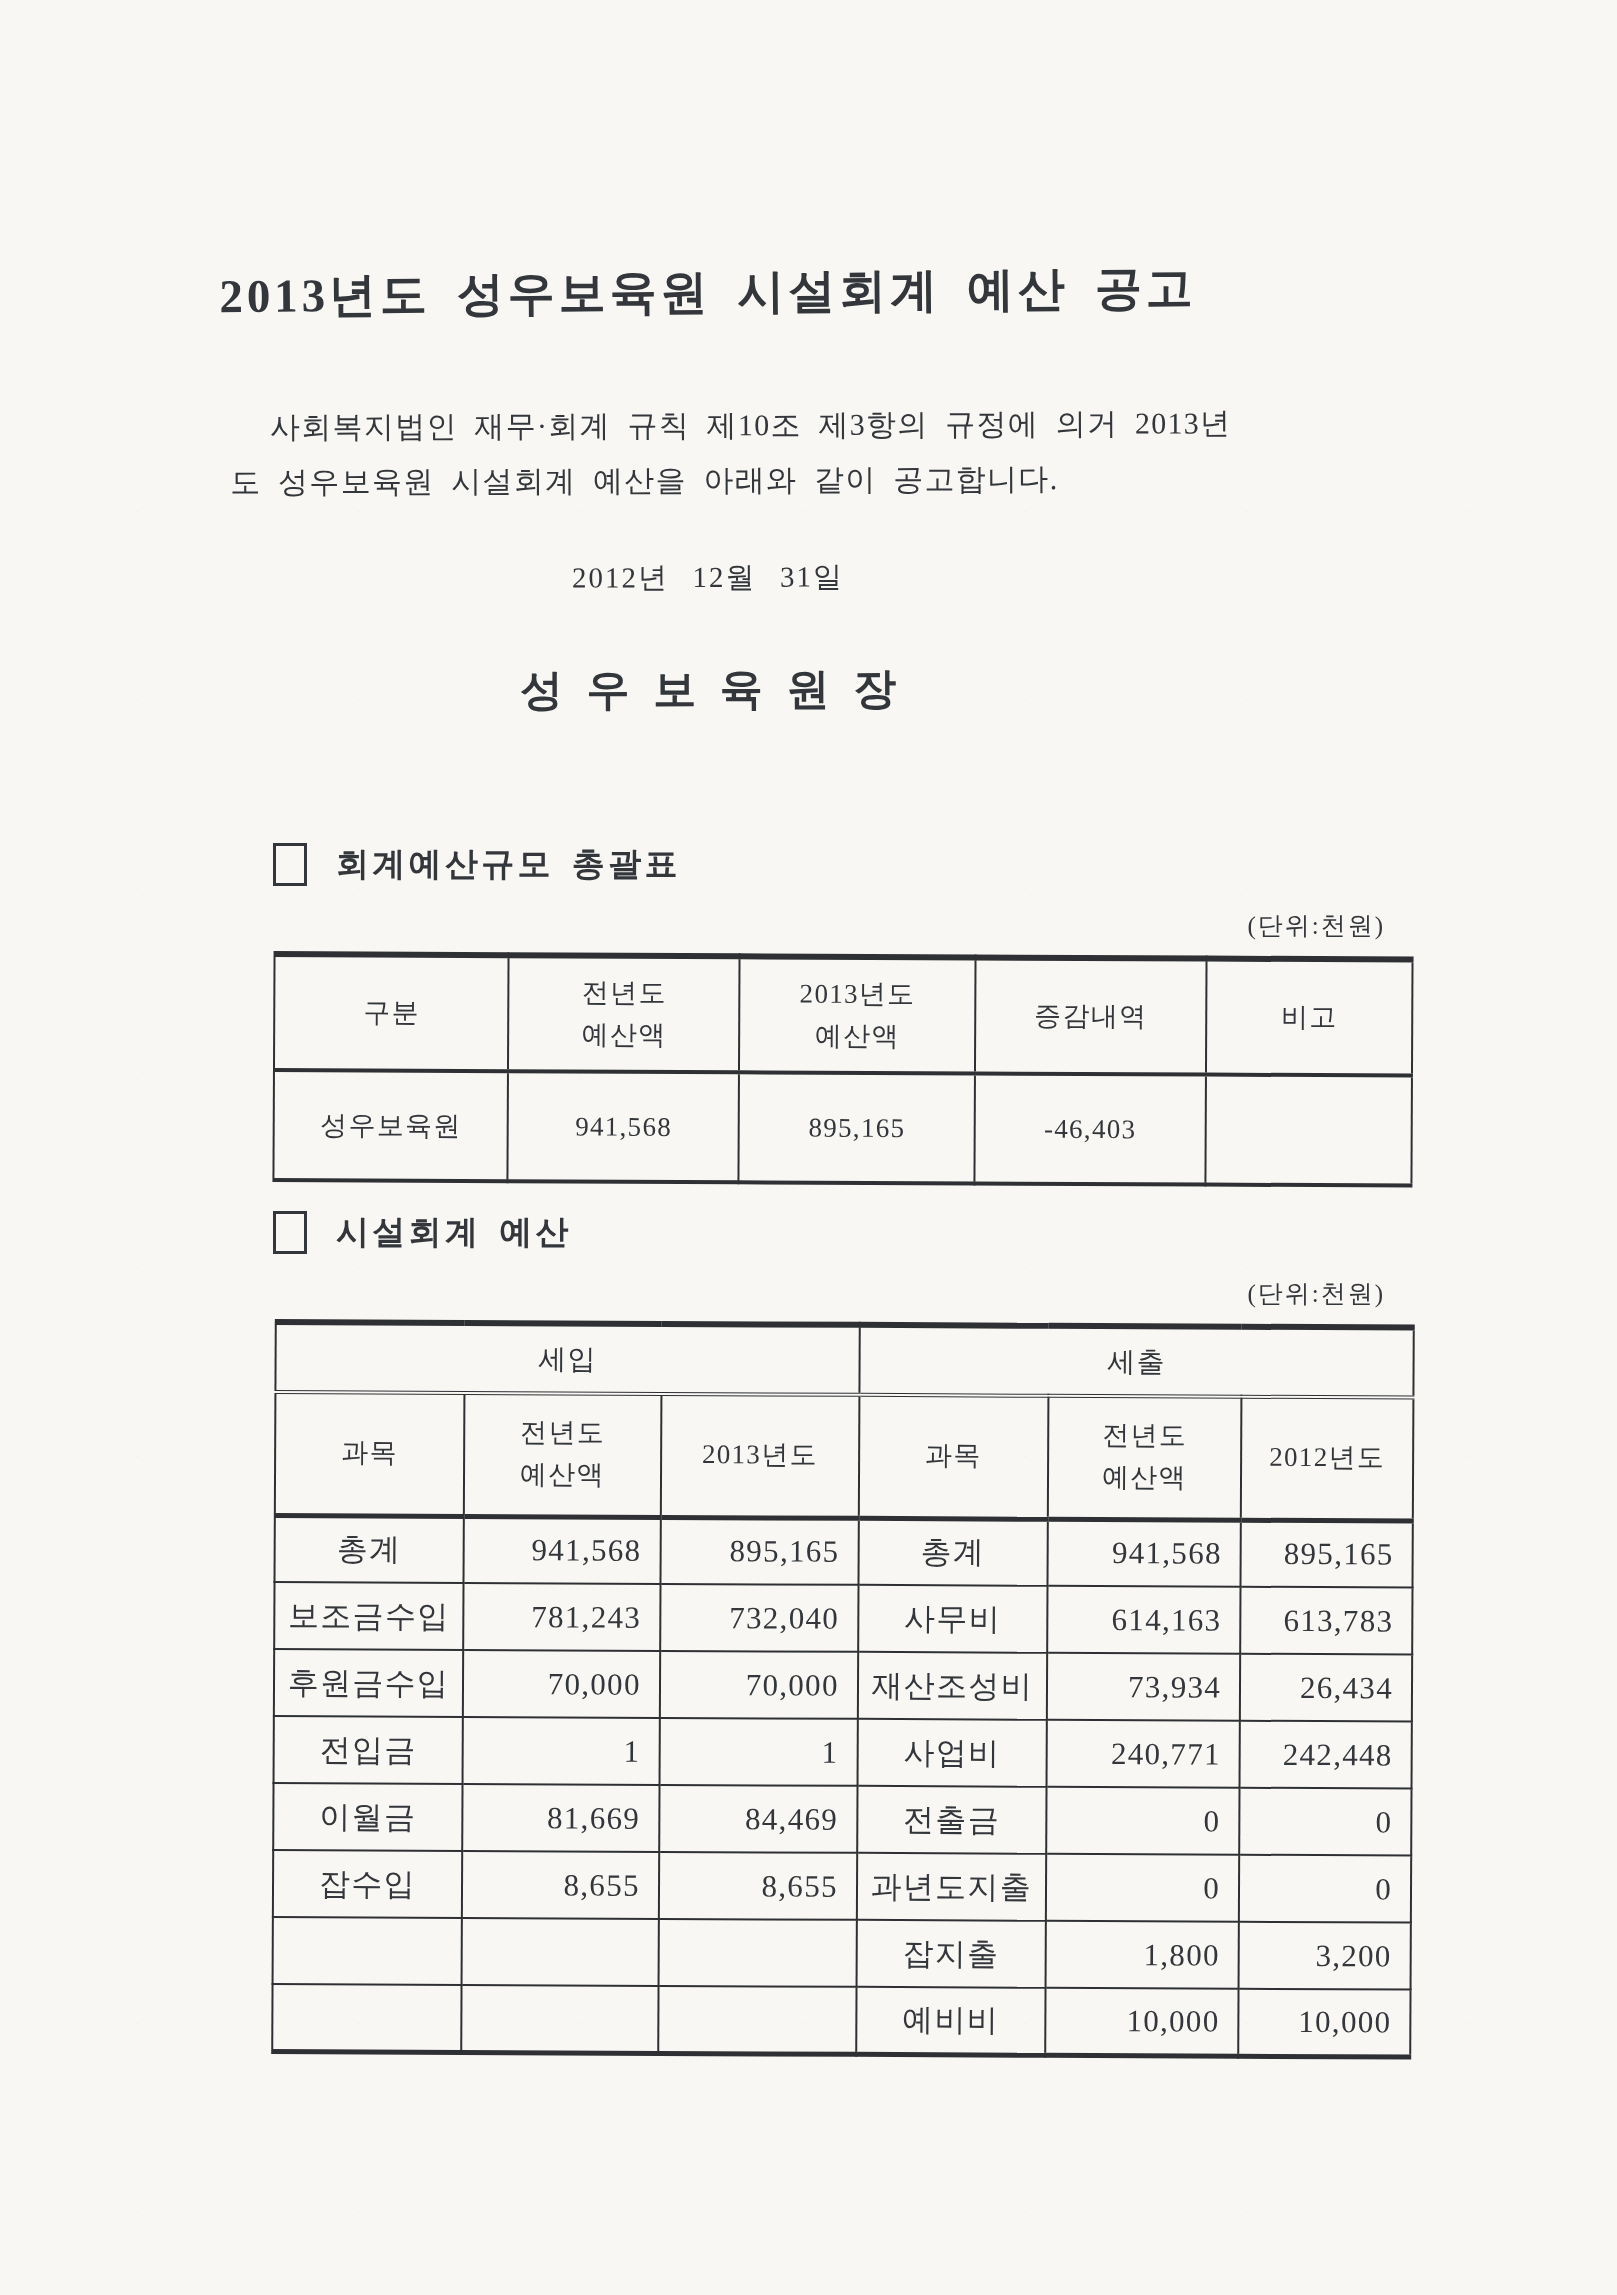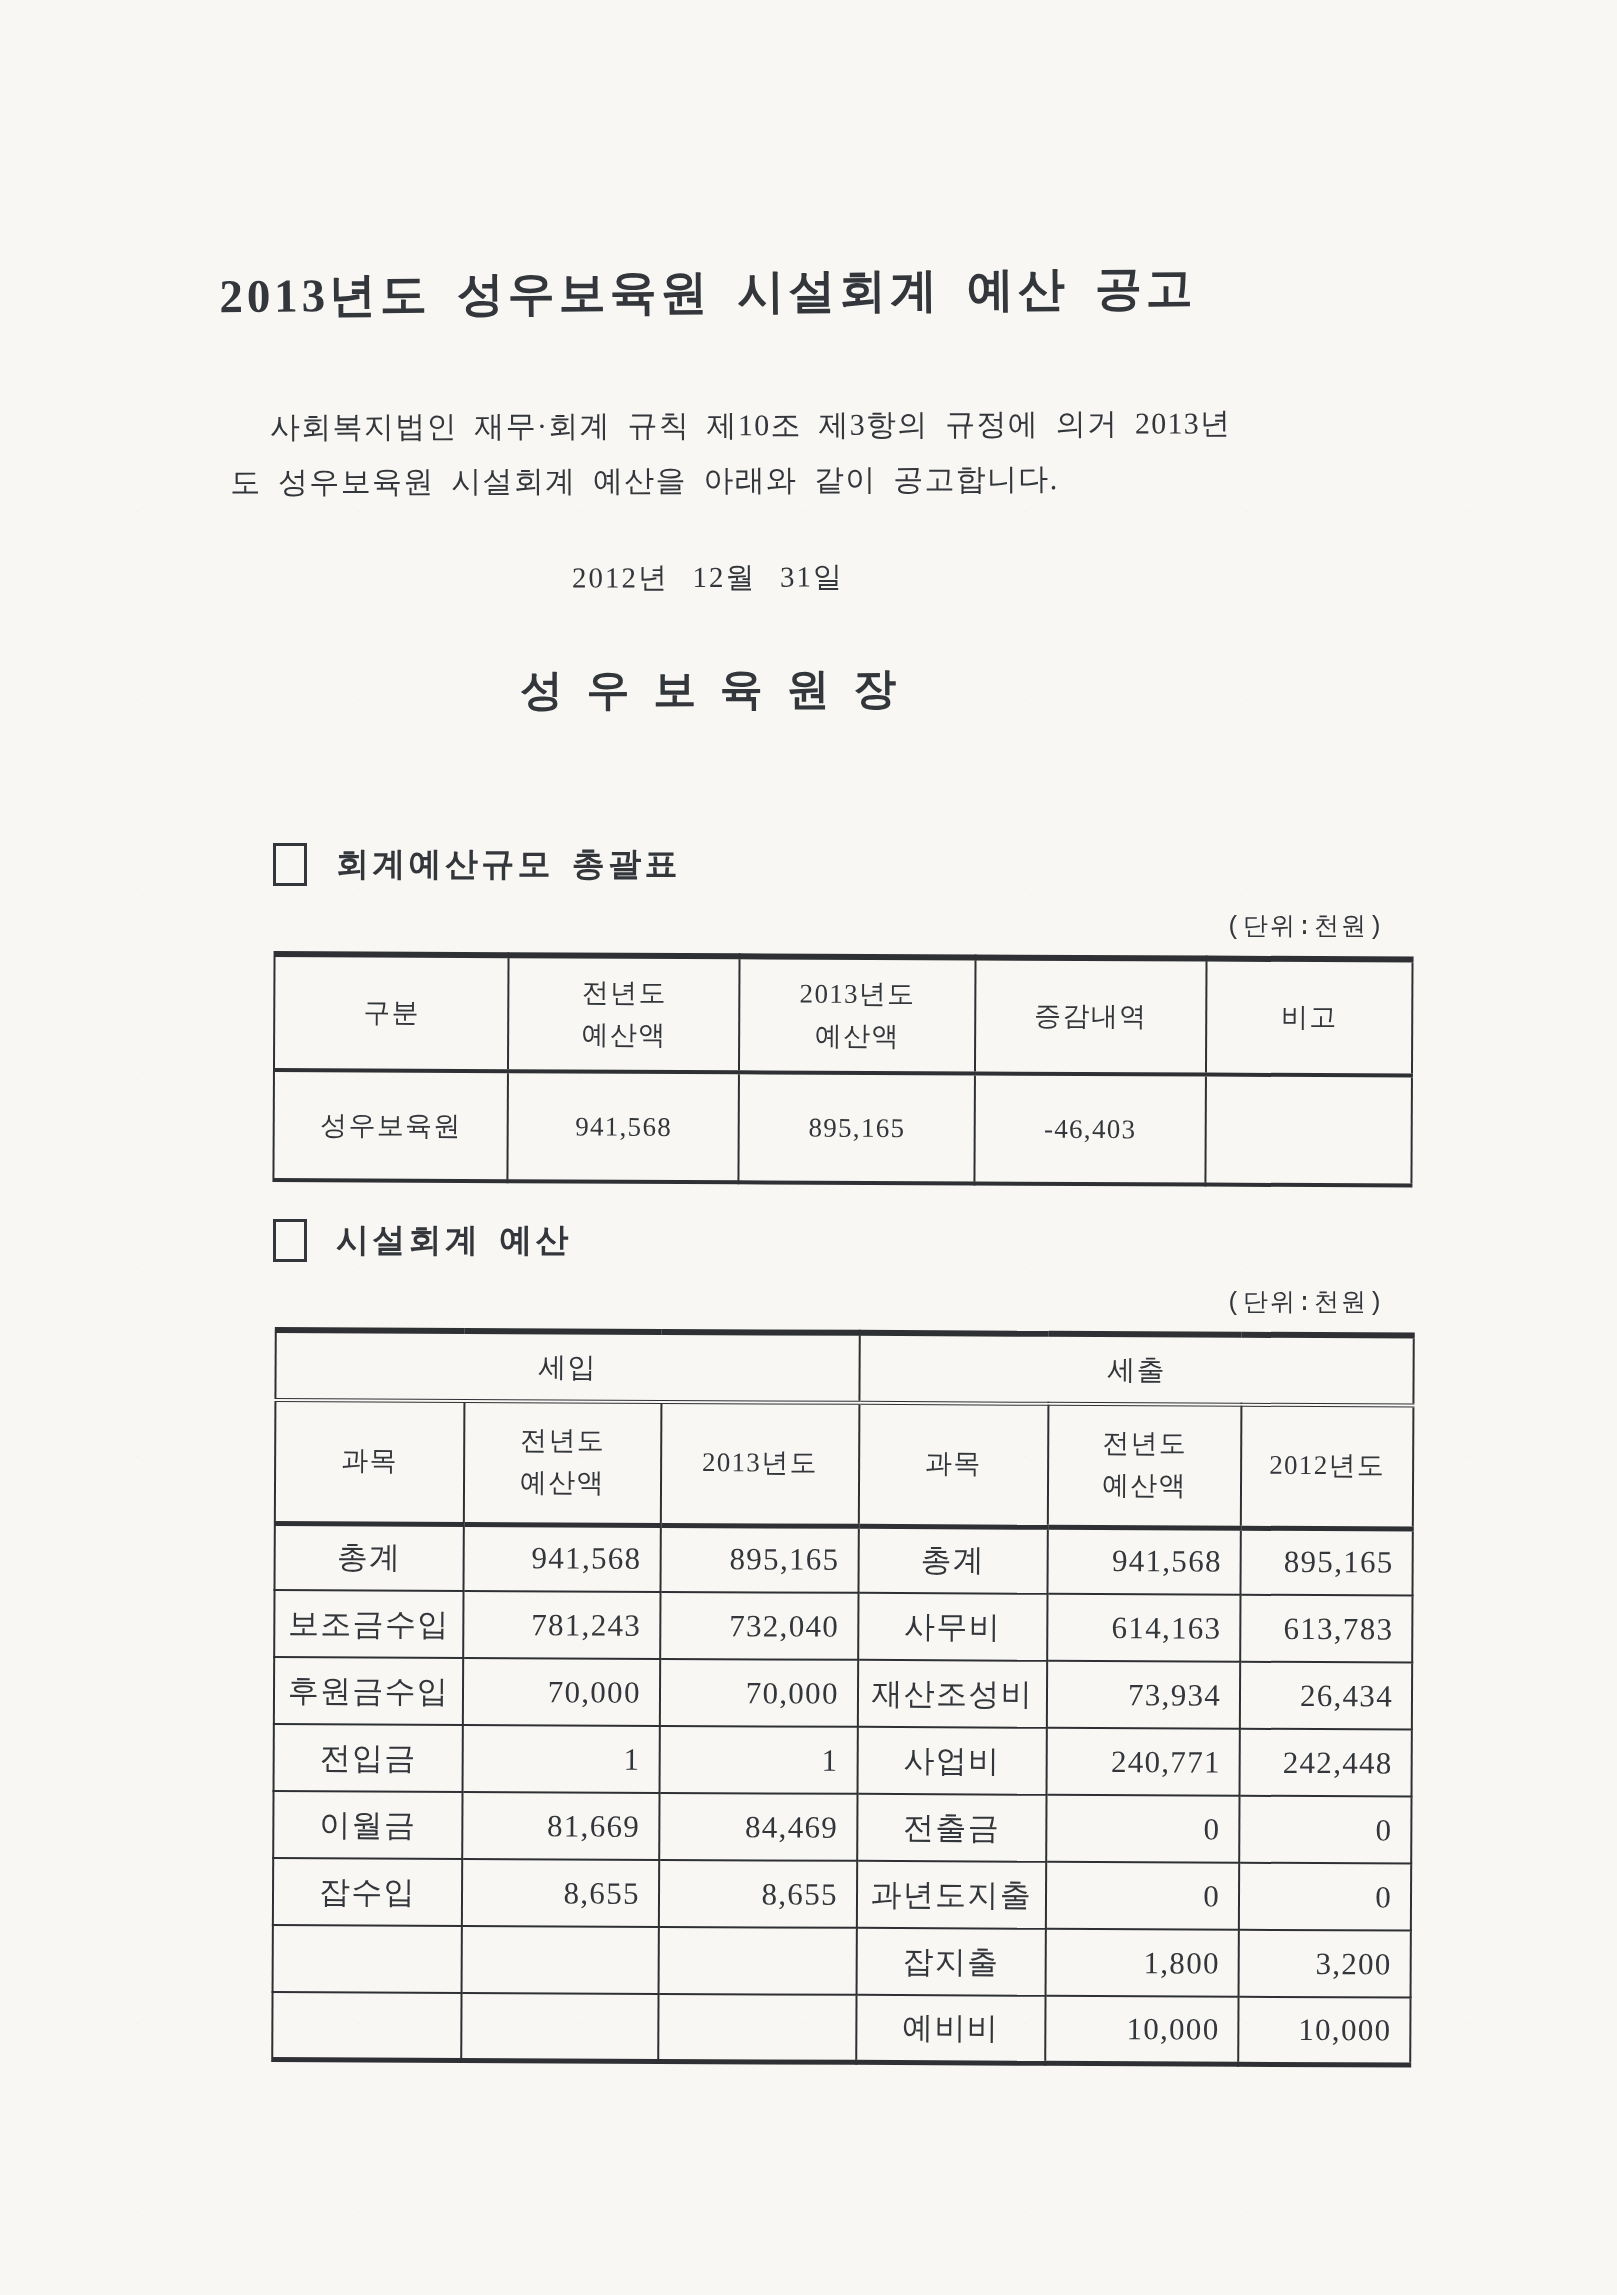--- a/index.html
+++ b/index.html
@@ -60,21 +60,21 @@
     text-indent:0.55em; 
     transform:rotate(-0.25deg);
   }
 
   .section{
     margin:0 0 0 240px;
     width:1149px;
     padding-left:33px;
   }
   .section.first{margin-top:123px;}
-  .section.second{margin-top:36px;}
+  .section.second{margin-top:28px;}
 
   .section-heading{
     display:flex;
     align-items:center;
     font-size:33px;
     font-weight:bold;
     letter-spacing:3.3px;
     word-spacing:6.5px;
   }
   .checkbox{
@@ -83,21 +83,20 @@
     border:3.9px solid var(--ink);
     margin-right:29px;
     flex:0 0 auto;
   }
 
   .unit-label{
     text-align:right;
     font-size:25px;
     letter-spacing:2px;
     margin:22px 3.9px 9px 0;
-    font-family:Liberation Mono, monospace;
   }
 
   table{
     border-collapse:collapse;
     table-layout:fixed;
     width:1140px;
     transform:rotate(0.28deg);
     transform-origin:0 50%;
     background:transparent;
   }

